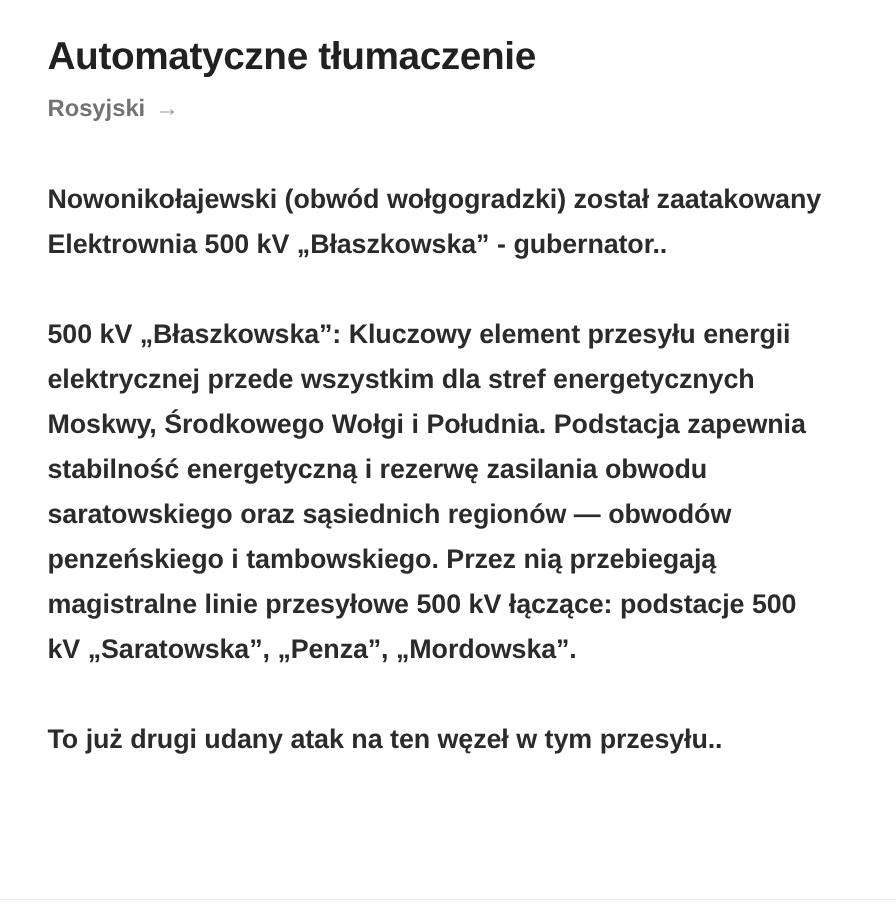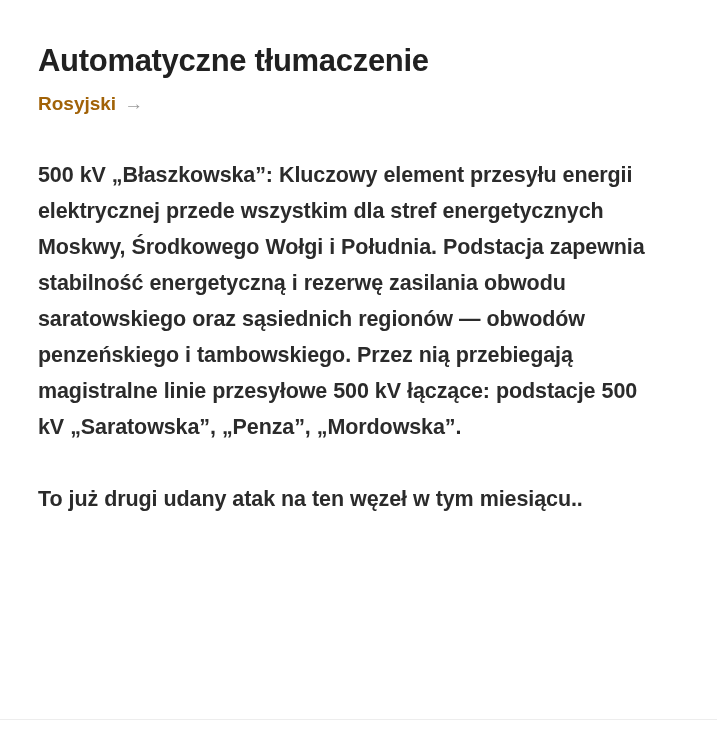--- a/index.html
+++ b/index.html
@@ -17,21 +17,21 @@
 
   .screen {
     position: relative;
     width: 717px;
     height: 734px;
     background: #ffffff;
     box-sizing: border-box;
   }
 
   .content {
-    padding: 42px 38px 0 38px;
+    padding: 26px 38px 0 38px;
     box-sizing: border-box;
   }
 
   .page-title {
     font-size: 31px;
     font-weight: bold;
     color: #212121;
     letter-spacing: -0.3px;
     line-height: 1.2;
     margin: 0 0 12px 0;
@@ -42,21 +42,21 @@
     display: flex;
     align-items: center;
     gap: 0;
     margin: 0 0 0 0;
     height: 26px;
   }
 
   .lang-source {
     font-size: 19px;
     font-weight: bold;
-    color: #a16207;
+    color: #737373;
     line-height: 26px;
   }
 
   .lang-arrow {
     font-size: 19px;
     color: #9a9a9a;
     line-height: 26px;
     margin: 0 7px 0 8px;
     font-weight: normal;
   }
@@ -107,21 +107,22 @@
   <div class="content">
 
     <h1 class="page-title">Automatyczne tłumaczenie</h1>
 
     <div class="lang-pair">
       <span class="lang-source">Rosyjski</span>
       <span class="lang-arrow">→</span>
     </div>
 
     <div class="body-text">
+      <p class="paragraph">Nowonikołajewski (obwód wołgogradzki) został zaatakowany Elektrownia 500 kV „Błaszkowska” - gubernator..</p>
       <p class="paragraph">500 kV „Błaszkowska”: Kluczowy element przesyłu energii elektrycznej przede wszystkim dla stref energetycznych Moskwy, Środkowego Wołgi i Południa. Podstacja zapewnia stabilność energetyczną i rezerwę zasilania obwodu saratowskiego oraz sąsiednich regionów — obwodów penzeńskiego i tambowskiego. Przez nią przebiegają magistralne linie przesyłowe 500 kV łączące: podstacje 500 kV „Saratowska”, „Penza”, „Mordowska”.</p>
-      <p class="paragraph">To już drugi udany atak na ten węzeł w tym miesiącu..</p>
+      <p class="paragraph">To już drugi udany atak na ten węzeł w tym przesyłu..</p>
     </div>
 
   </div>
 
   <div class="bottom-divider"></div>
 
 </div>
 
 </body></html>

